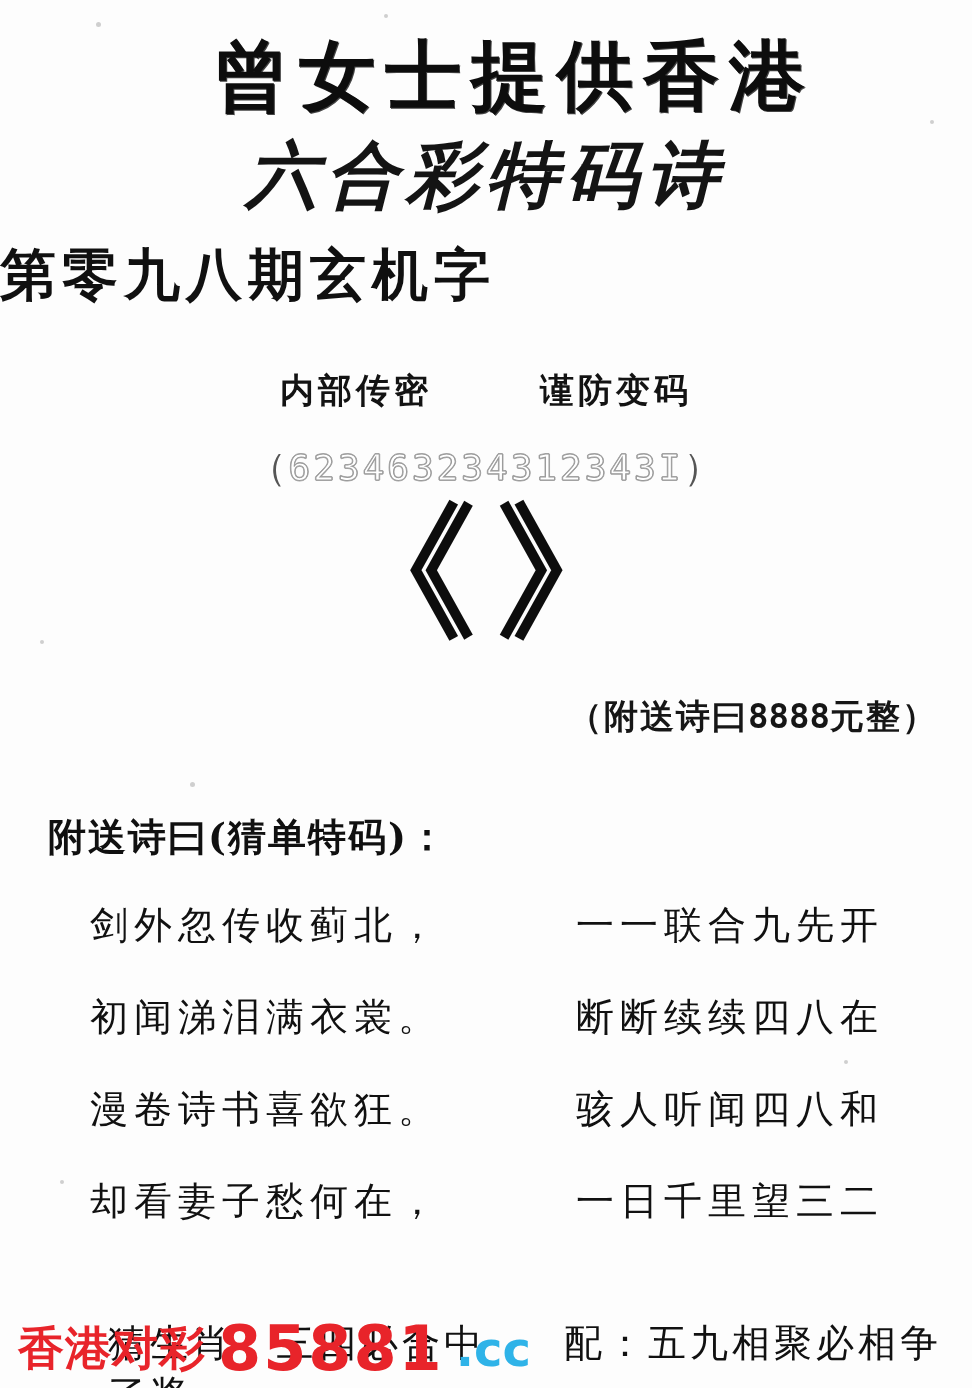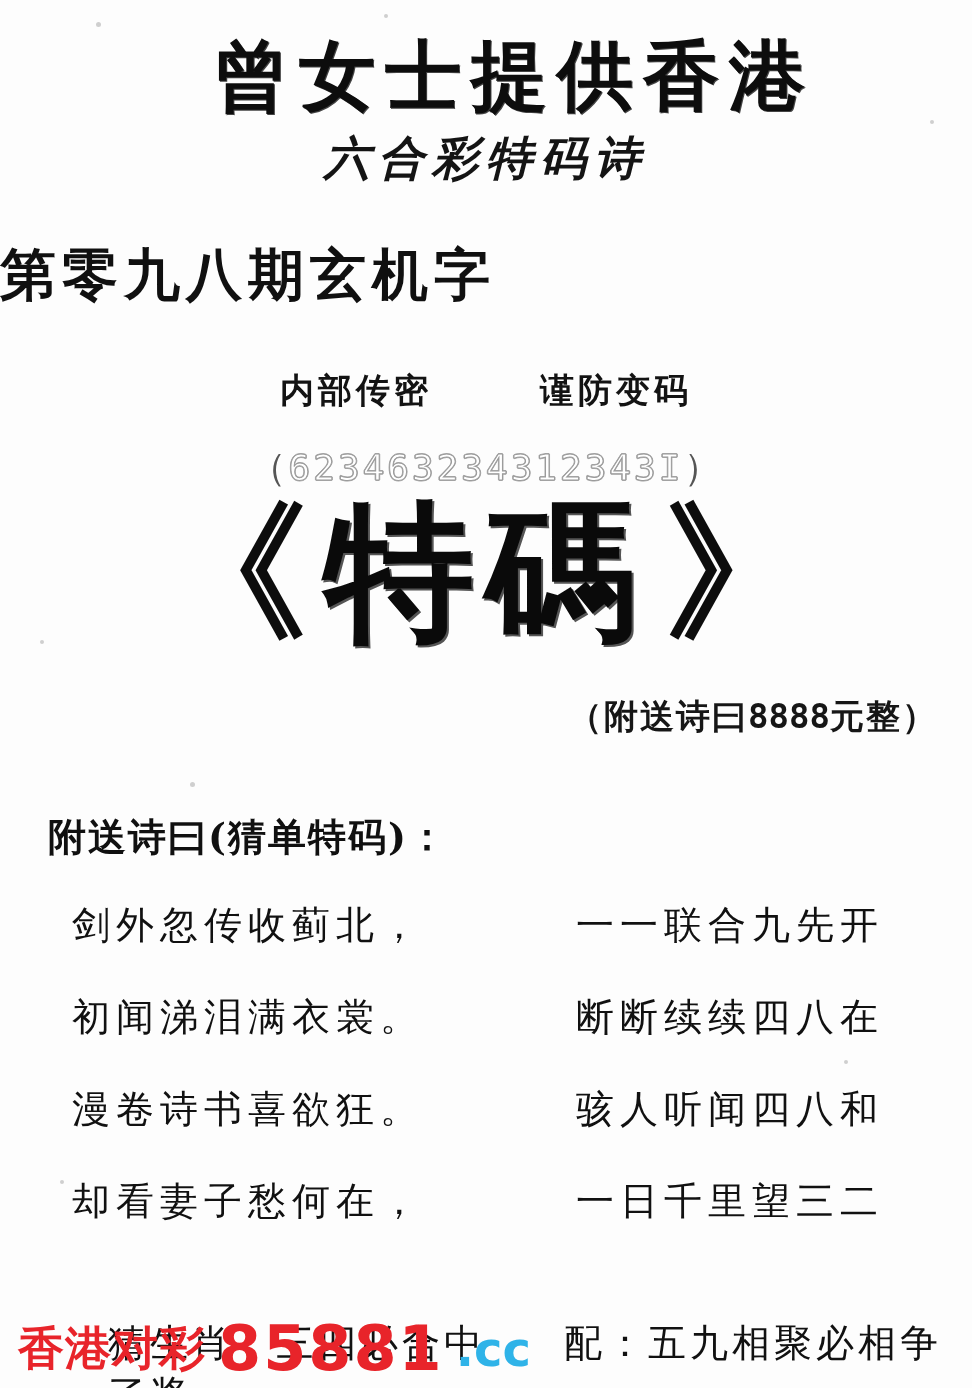--- a/index.html
+++ b/index.html
@@ -45,21 +45,21 @@
   }
   .title2 {
     position: absolute;
     top: 128px;
     left: 0;
     width: 972px;
     text-align: center;
     font-family: "DejaVu Serif", serif;
     font-weight: bold;
     font-style: italic;
-    font-size: 46px;
+    font-size: 72px;
     letter-spacing: 8px;
     color: #141414;
   }
   .title3 {
     position: absolute;
     top: 238px;
     left: 0;
     width: 972px;
     text-align: left;
     font-family: "DejaVu Serif", serif;
@@ -161,21 +161,21 @@
     left: 0;
     width: 972px;
   }
   .poem-line {
     display: flex;
     align-items: baseline;
     height: 92px;
   }
   .poem-left {
     width: 490px;
-    padding-left: 72px;
+    padding-left: 90px;
     box-sizing: border-box;
     font-size: 38px;
     letter-spacing: 6px;
     color: #111;
   }
   .poem-right {
     width: 482px;
     padding-left: 86px;
     box-sizing: border-box;
     font-size: 38px;
@@ -256,21 +256,20 @@
     <span>内部传密</span>
     <span>谨防变码</span>
   </div>
 
   <div class="serialrow">
     <span>（</span><span class="serial-num">623463234312343I</span><span>）</span>
   </div>
 
   <div class="bigword">
     <span class="bracket">《</span>
-    <span class="bigword-text">特碼</span>
     <span class="bracket">》</span>
   </div>
 
   <div class="pricerow">
     <span>（附送诗曰</span><span class="amount">8888</span><span>元整）</span>
   </div>
 
   <div class="poem-head">附送诗曰(猜单特码)：</div>
 
   <div class="poem-grid">

